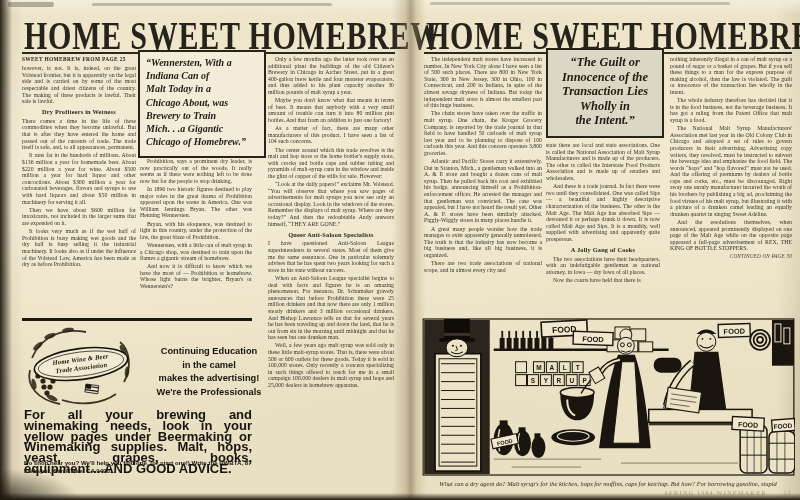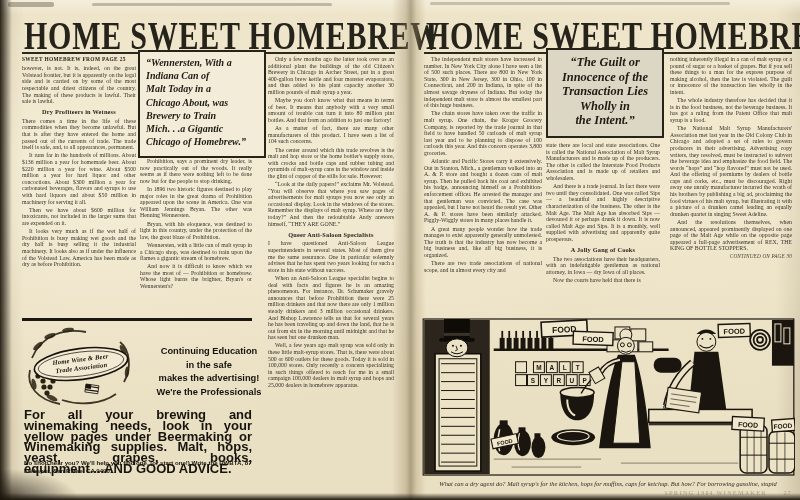--- a/index.html
+++ b/index.html
@@ -135,21 +135,21 @@
     </g>
     <g transform="translate(62,60) rotate(8)">
       <rect x="0" y="0" width="13" height="8" fill="#f2ead3" stroke="#18120a" stroke-width="0.8"></rect>
       <rect x="0" y="0" width="5.5" height="4.2" fill="#18120a"></rect>
       <rect x="5.5" y="1.4" width="7.5" height="1.2" fill="#18120a"></rect>
       <rect x="0" y="5" width="13" height="1.2" fill="#18120a"></rect>
     </g>
   </svg>
   <div class="ad-ce">
     <div>Continuing Education</div>
-    <div>in the safe</div>
+    <div>in the camel</div>
     <div>makes the advertising!</div>
     <div>We're the Professionals</div>
   </div>
   <div class="ad-body">For all your brewing and winemaking needs, look in your yellow pages under Beermaking or Winemaking supplies.  Malt, hops, yeast, grapes, books, equipment....AND GOOD ADVICE.</div>
   <div class="ad-fine">No shop near you? We'll help you find one, (or start one!) Write the HWBTA, 87 Larkspur, San Rafael CA 94901.</div>
 
   <div class="headline" style="left:426px;">HOME SWEET HOMEBREW</div>
   <div class="rule" style="left:424px;top:52px;width:368px;"></div>
 
   <div class="col" style="left:424px;top:56px;width:118px;height:258px;">

